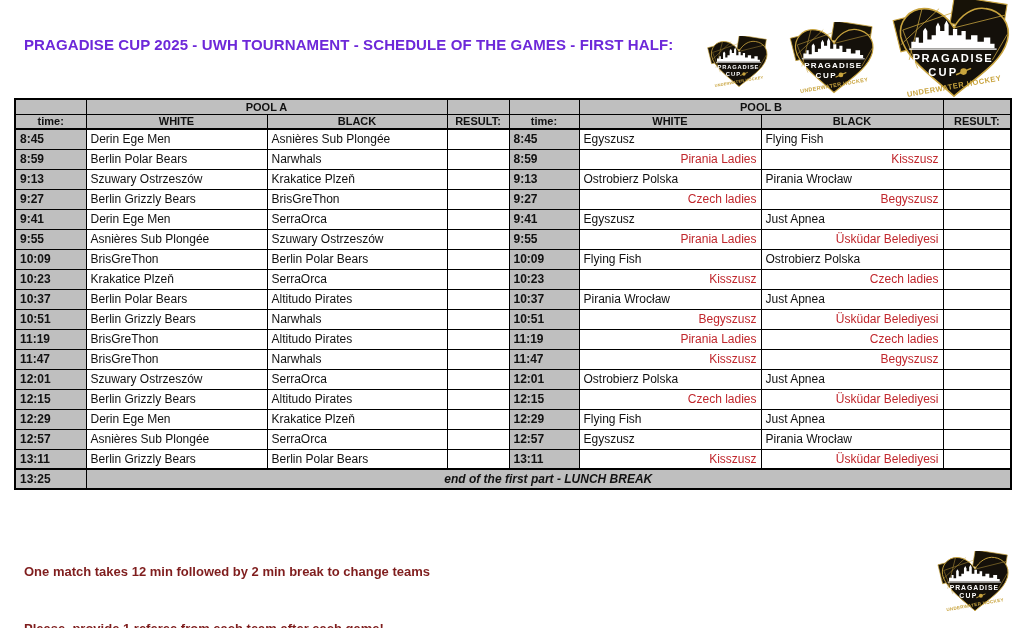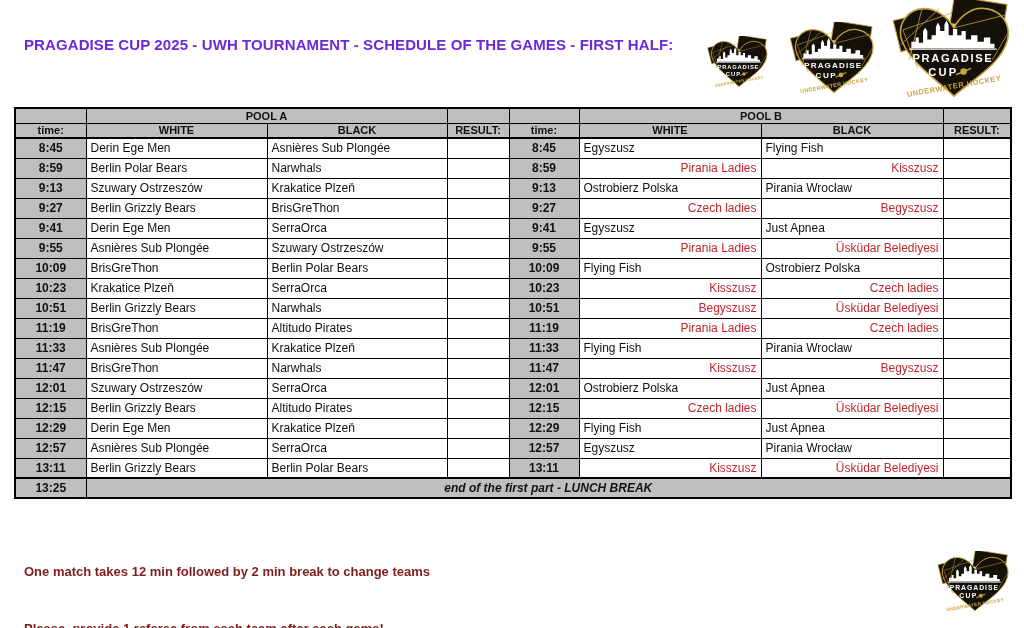--- a/index.html
+++ b/index.html
@@ -6,31 +6,31 @@
   body {
     width:1024px; height:628px; position:relative; background:#ffffff;
     font-family:"Liberation Sans", sans-serif; overflow:hidden;
     --red:#c1272d; --gray:#bfbfbf; --gold:#c9a43e; --dark:#14100a;
   }
   .title {
     position:absolute; left:24px; top:8px; font-size:15px; font-weight:bold;
     color:#6d28d9; letter-spacing:0.1px; white-space:nowrap;margin-top:28px;
   }
   table.schedule {
-    position:absolute; left:14px; top:107px; width:996px;
+    position:absolute; left:14px; top:98px; width:996px;
     border-collapse:collapse; table-layout:fixed; border:2.5px solid #000;
   }
   table.schedule td {
     border:1.5px solid #000; height:20px; padding:0 4px;
     font-size:12px; color:#111; overflow:hidden; white-space:nowrap; box-sizing:border-box;
   }
   tr.hdr td { height:15px; background:var(--gray); font-weight:bold; font-size:11px; text-align:center; padding:0 2px; }
   tr.hdr2 td { border-bottom-width:2.5px; }
   td.time-cell {
-    background:var(--gray); font-weight:bold; font-size:11px; text-align:center;
+    background:var(--gray); font-weight:bold; font-size:11px; text-align:left;
     border-left-width:2.5px; border-right-width:2.5px; padding:0;
   }
   td.result-cell { border-right-width:2.5px; }
   td.team-cell.red { color:var(--red);text-align:right; }
   tr.lunch td { background:var(--gray); border-top-width:2px;margin-top:24px; }
   td.lunch-cell { font-style:italic; font-weight:bold; font-size:11.5px; text-align:center; }
   .footer-note { position:absolute; left:24px; font-size:13px; font-weight:bold; color:#7f1d1d; white-space:nowrap; }
   .footer-note.l1 { top:564px; }
   .footer-note.l2 { top:585px;margin-top:36px; }
   .logo { position:absolute; line-height:0; }
@@ -263,47 +263,47 @@
         <td class="time-cell">10:23</td>
         <td class="team-cell">Krakatice Plzeň</td>
         <td class="team-cell">SerraOrca</td>
         <td class="result-cell"></td>
         <td class="time-cell">10:23</td>
         <td class="team-cell red">Kisszusz</td>
         <td class="team-cell red">Czech ladies</td>
         <td class="result-cell"></td>
       </tr>
       <tr>
+        <td class="time-cell">10:37</td>
+        <td class="team-cell">Berlin Polar Bears</td>
+        <td class="team-cell">Altitudo Pirates</td>
+        <td class="result-cell"></td>
+        <td class="time-cell">10:37</td>
+        <td class="team-cell">Pirania Wrocław</td>
+        <td class="team-cell">Just Apnea</td>
+        <td class="result-cell"></td>
+      </tr>
+      <tr>
         <td class="time-cell">10:51</td>
         <td class="team-cell">Berlin Grizzly Bears</td>
         <td class="team-cell">Narwhals</td>
         <td class="result-cell"></td>
         <td class="time-cell">10:51</td>
         <td class="team-cell red">Begyszusz</td>
         <td class="team-cell red">Üsküdar Belediyesi</td>
         <td class="result-cell"></td>
       </tr>
       <tr>
         <td class="time-cell">11:19</td>
         <td class="team-cell">BrisGreThon</td>
         <td class="team-cell">Altitudo Pirates</td>
         <td class="result-cell"></td>
         <td class="time-cell">11:19</td>
         <td class="team-cell red">Pirania Ladies</td>
         <td class="team-cell red">Czech ladies</td>
-        <td class="result-cell"></td>
-      </tr>
-      <tr>
-        <td class="time-cell">11:33</td>
-        <td class="team-cell">Asnières Sub Plongée</td>
-        <td class="team-cell">Krakatice Plzeň</td>
-        <td class="result-cell"></td>
-        <td class="time-cell">11:33</td>
-        <td class="team-cell">Flying Fish</td>
-        <td class="team-cell">Pirania Wrocław</td>
         <td class="result-cell"></td>
       </tr>
       <tr>
         <td class="time-cell">11:47</td>
         <td class="team-cell">BrisGreThon</td>
         <td class="team-cell">Narwhals</td>
         <td class="result-cell"></td>
         <td class="time-cell">11:47</td>
         <td class="team-cell red">Kisszusz</td>
         <td class="team-cell red">Begyszusz</td>

